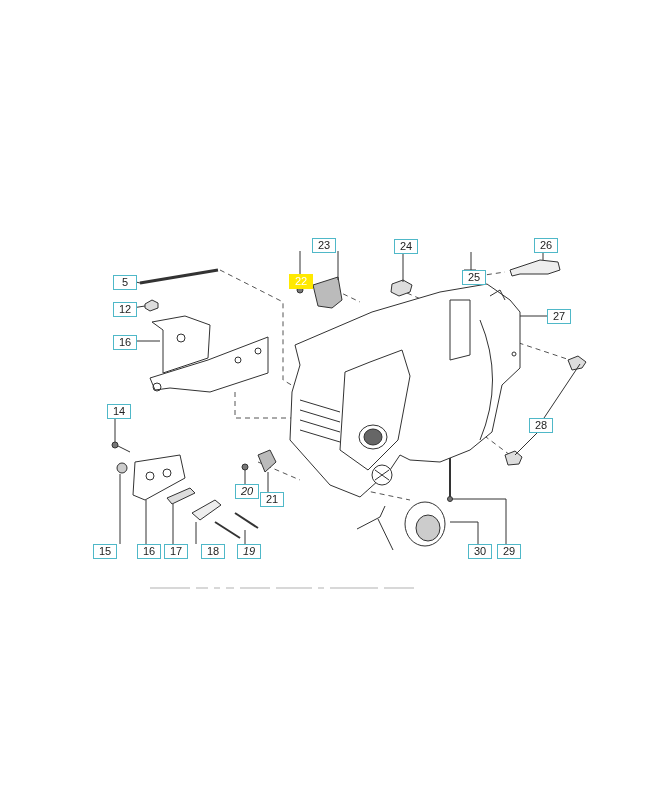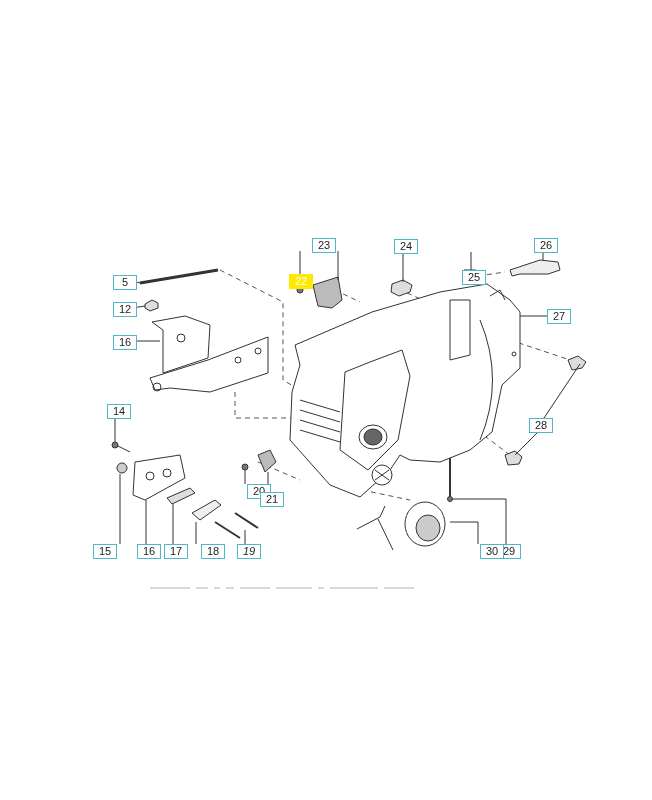--- a/index.html
+++ b/index.html
@@ -159,28 +159,28 @@
   
   <div class="callout" style="left:113px;top:275px;">5</div>
   <div class="callout" style="left:113px;top:302px;">12</div>
   <div class="callout" style="left:113px;top:335px;">16</div>
   <div class="callout" style="left:107px;top:404px;">14</div>
   <div class="callout" style="left:93px;top:544px;">15</div>
   <div class="callout" style="left:137px;top:544px;">16</div>
   <div class="callout" style="left:164px;top:544px;">17</div>
   <div class="callout" style="left:187px;top:544px;margin-left:14px;">18</div>
   <div class="callout" style="left:237px;top:544px;font-style:italic;">19</div>
-  <div class="callout" style="left:247px;top:484px;">20</div>
+  <div class="callout" style="left:235px;top:484px;font-style:italic;">20</div>
   <div class="callout" style="left:260px;top:492px;">21</div>
   <div class="callout highlight" style="left:289px;top:238px;margin-top:36px;">22</div>
   <div class="callout" style="left:312px;top:238px;">23</div>
   <div class="callout" style="left:394px;top:239px;">24</div>
   <div class="callout" style="left:462px;top:239px;margin-top:31px;">25</div>
   <div class="callout" style="left:534px;top:238px;">26</div>
   <div class="callout" style="left:547px;top:309px;">27</div>
   <div class="callout" style="left:529px;top:418px;">28</div>
   <div class="callout" style="left:497px;top:544px;">29</div>
-  <div class="callout" style="left:468px;top:544px;margin-left:12px;">30</div>
+  <div class="callout" style="left:468px;top:544px;">30</div>
 
   <div class="footer-text">
     <span style="width:40px"></span><span style="width:12px"></span><span style="width:6px"></span><span style="width:8px"></span><span style="width:30px"></span><span style="width:36px"></span><span style="width:6px"></span><span style="width:48px"></span><span style="width:30px"></span>
   </div>
 </div>
 
 </body></html>

